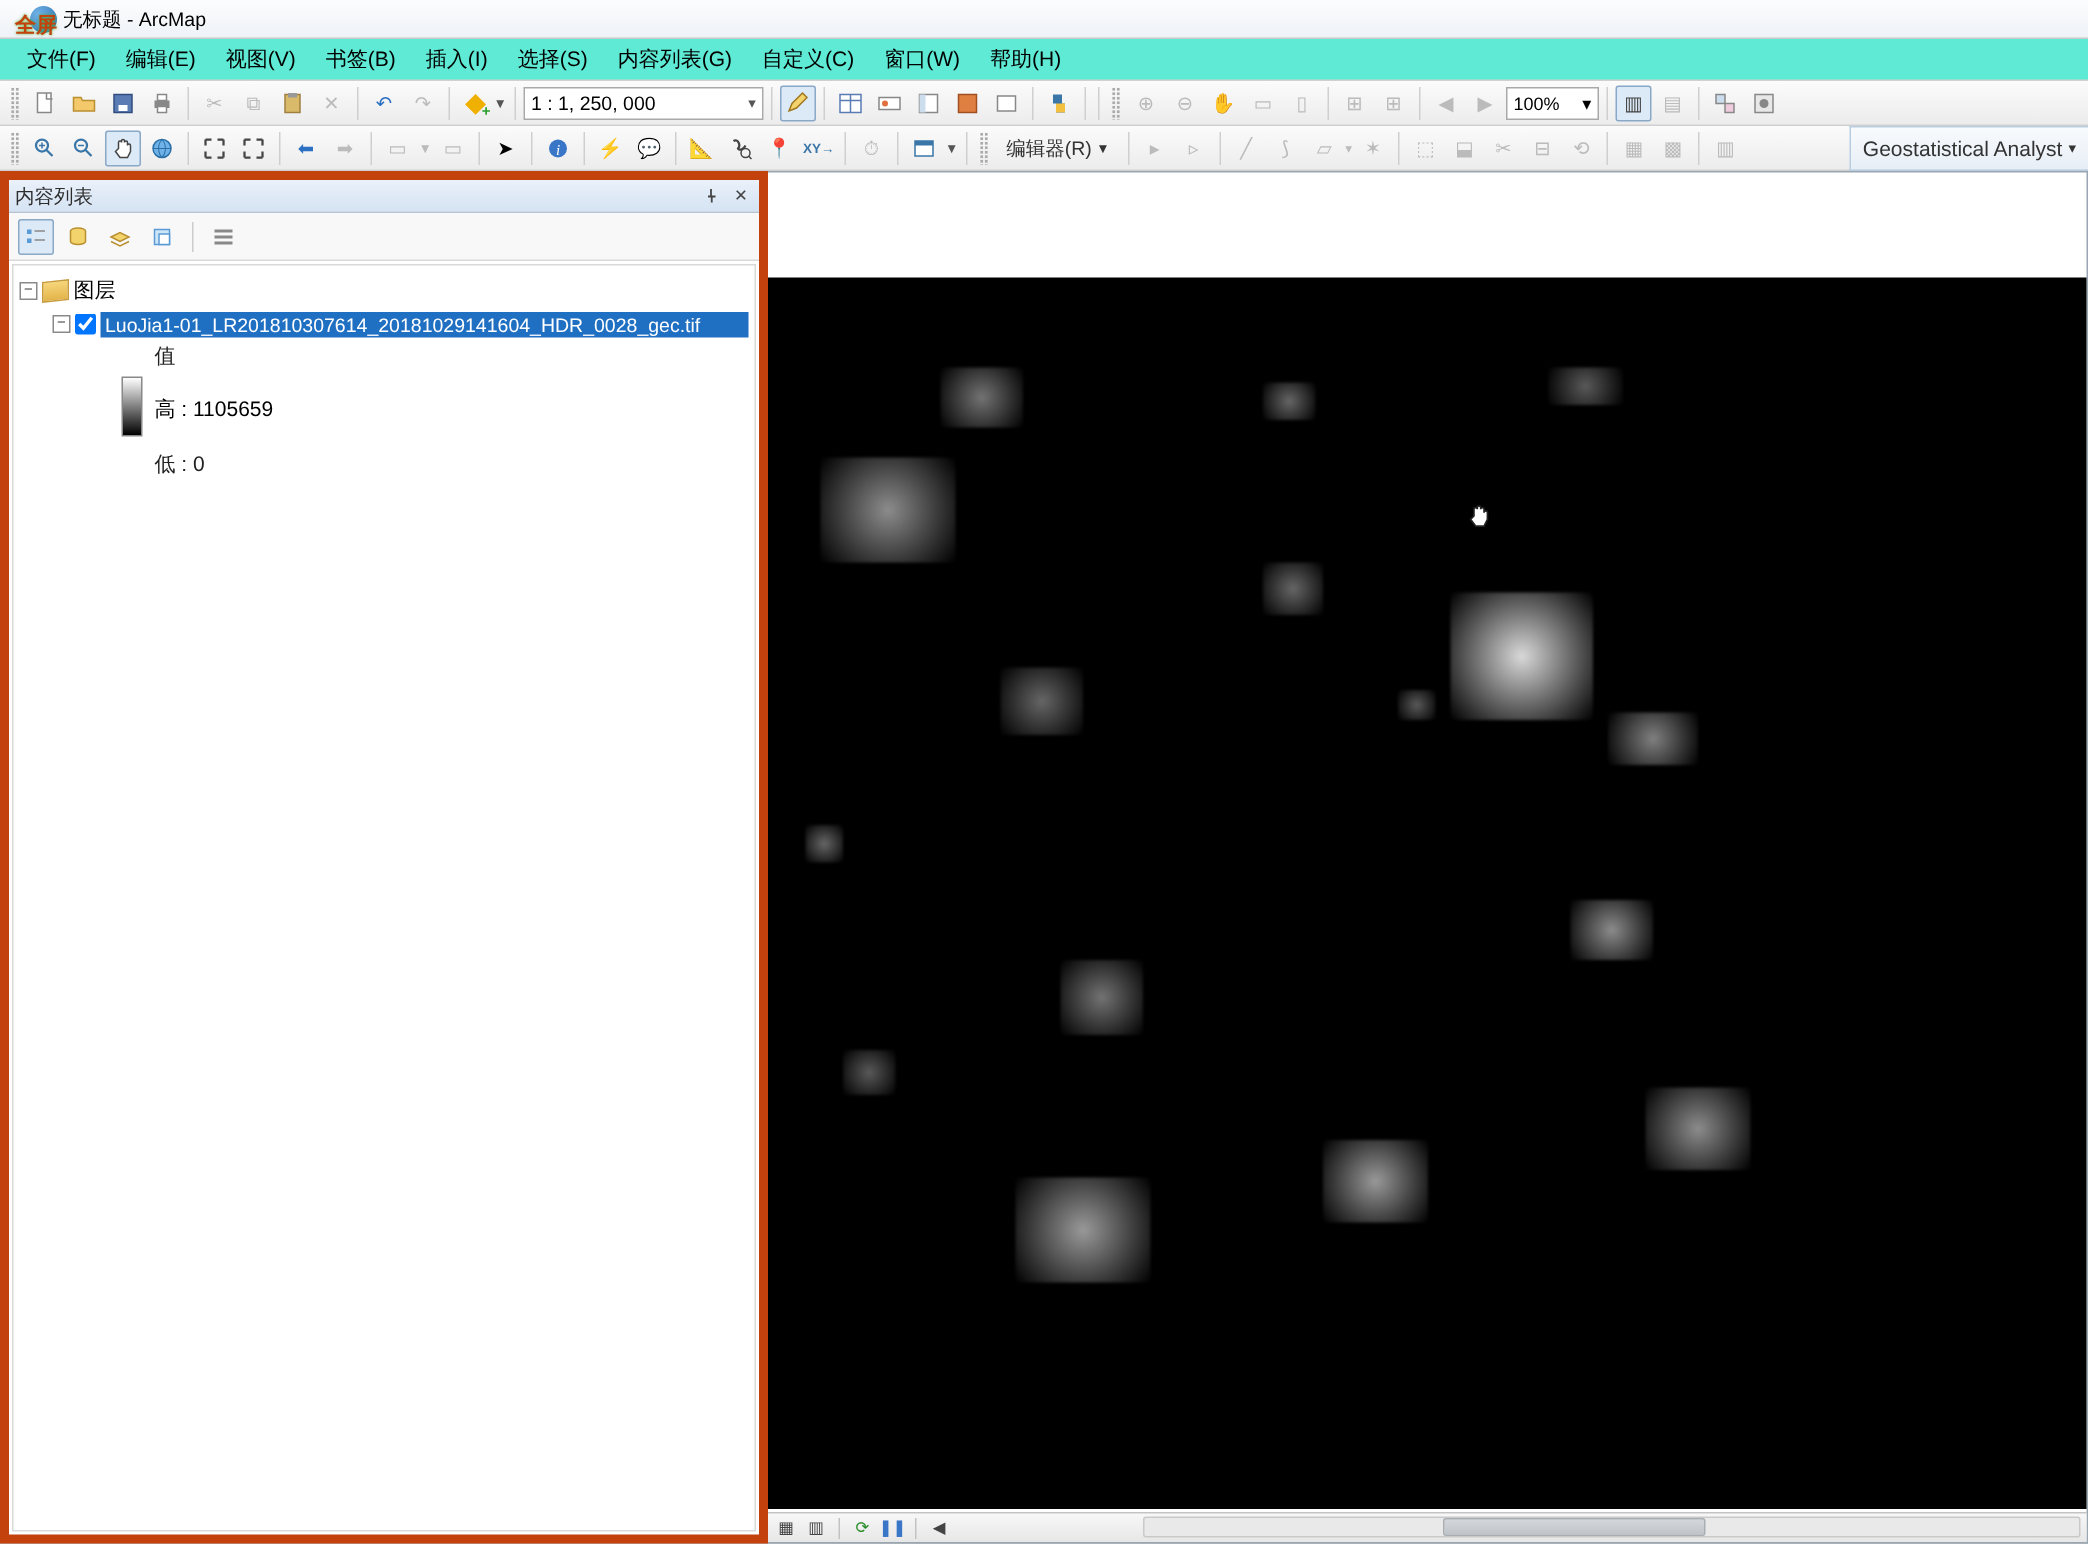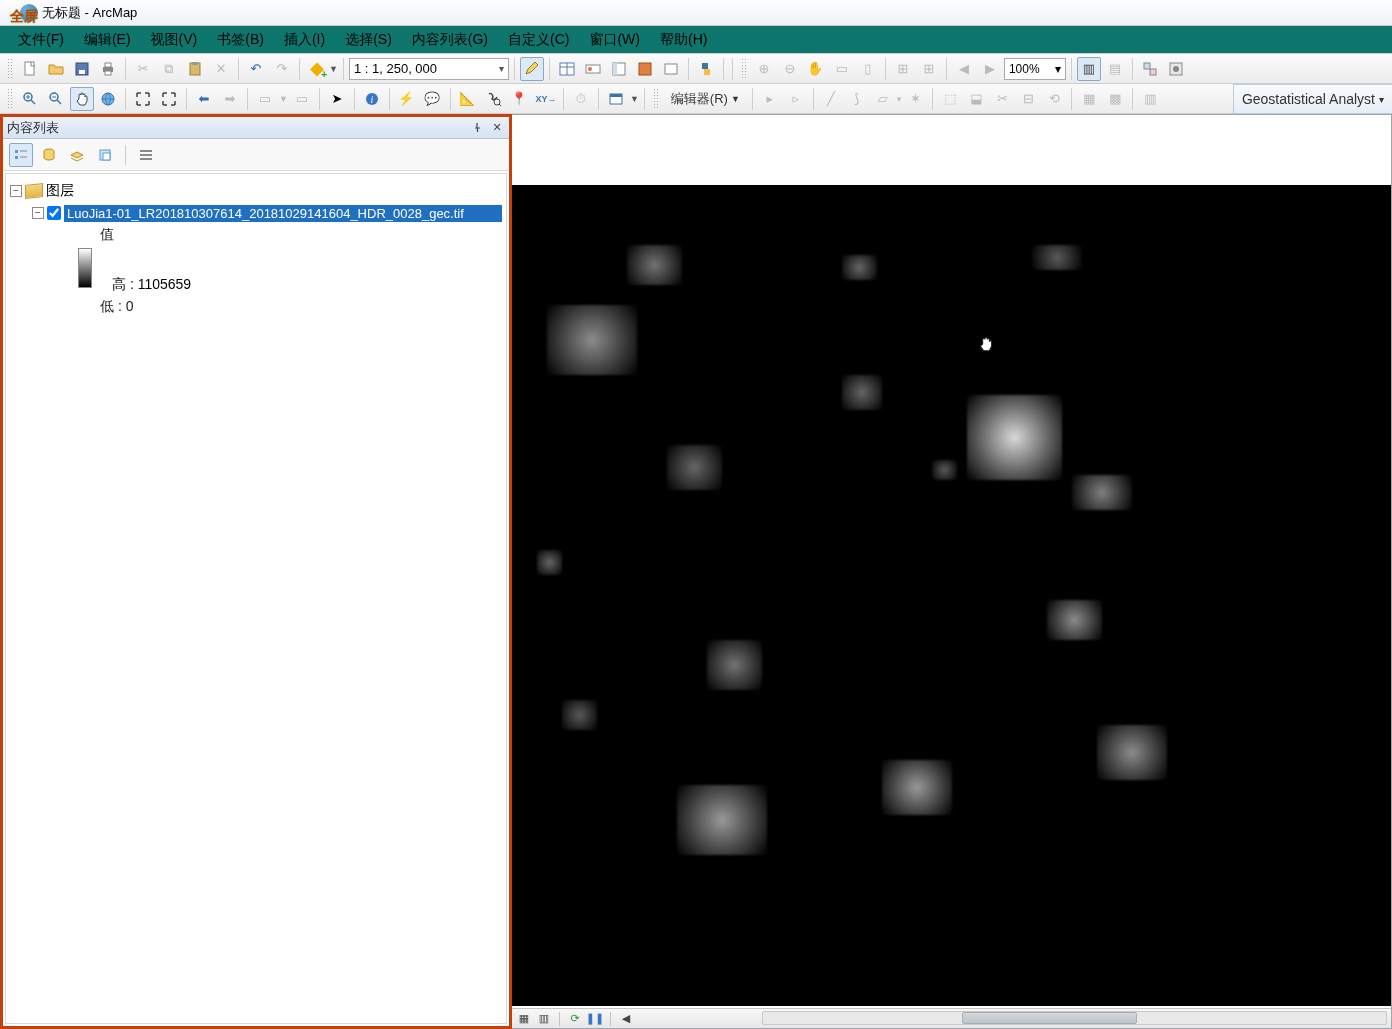--- a/index.html
+++ b/index.html
@@ -26,21 +26,21 @@
   border-radius: 50%;
   position: relative;
 }
 .overlay-badge {
   position: absolute; left: 10px; top: 8px;
   font-size: 14px; font-weight: bold; color: #c2410c;
   text-shadow: 0 0 2px #5a3; pointer-events:none;
 }
 .menu-bar {
   height: 28px;
-  background: #0f766e;
+  background: #5eead4;
   border-bottom: 1px solid #d0d0d0;
   display: flex;
   align-items: center;
   padding: 0 8px;
   font-size: 14px;
 }
 .menu-bar span { padding: 4px 10px; cursor: default; }
 .toolbar {
   height: 30px;
   background: linear-gradient(#fbfbfb,#ececec);
@@ -87,21 +87,21 @@
   border:1px solid #b8cde2; border-right:none;
   display:flex; align-items:center; font-size:14px; font-weight:500; color:#333;
 }
 .analyst-tab .caret { font-size:10px; margin-left:4px; }
 .main-area {
   position:absolute; top:114px; left:0; right:0; bottom:0;
   display:flex;
 }
 .toc-panel {
   width:512px; height:100%;
-  border:3px solid #c2410c; background:#fff;
+  border:6px solid #c2410c; background:#fff;
   display:flex; flex-direction:column;
 }
 .toc-header {
   height:22px; background:linear-gradient(#eaf1fa,#d5e3f3);
   border-bottom:1px solid #b6c4d3;
   display:flex; align-items:center; justify-content:space-between;
   padding:0 4px; font-size:13px; color:#2d2d2d;
 }
 .toc-header .hdr-btns { display:flex; gap:4px; }
 .hdr-btn { width:16px;height:16px; display:flex;align-items:center;justify-content:center;
@@ -484,21 +484,21 @@
         <span style="font-weight:500">图层</span>
       </div>
       <div class="tree-row" style="padding-left:22px">
         <div class="exp">−</div>
         <input type="checkbox" class="chk" checked="" style="">
         <div class="layer-label">LuoJia1-01_LR201810307614_20181029141604_HDR_0028_gec.tif</div>
       </div>
       <div class="val-row">值</div>
       <div style="display:flex;align-items:flex-start">
         <div class="gradient-swatch"></div>
-        <div style="display:flex;flex-direction:column;justify-content:flex-end;height:48px;margin-left:20px;margin-top:2px">
+        <div style="display:flex;flex-direction:column;justify-content:center;height:48px;margin-left:8px;margin-top:2px">
           <span style="font-size:14px">高 : 1105659</span>
         </div>
       </div>
       <div class="val-row" style="margin-top:4px">低 : 0</div>
     </div>
   </div>
 
   <div class="map-panel">
     <div class="map-canvas" id="map-canvas">
       <div class="cursor-hand" id="map-cursor" style="left: 465px; top: 150px;">

